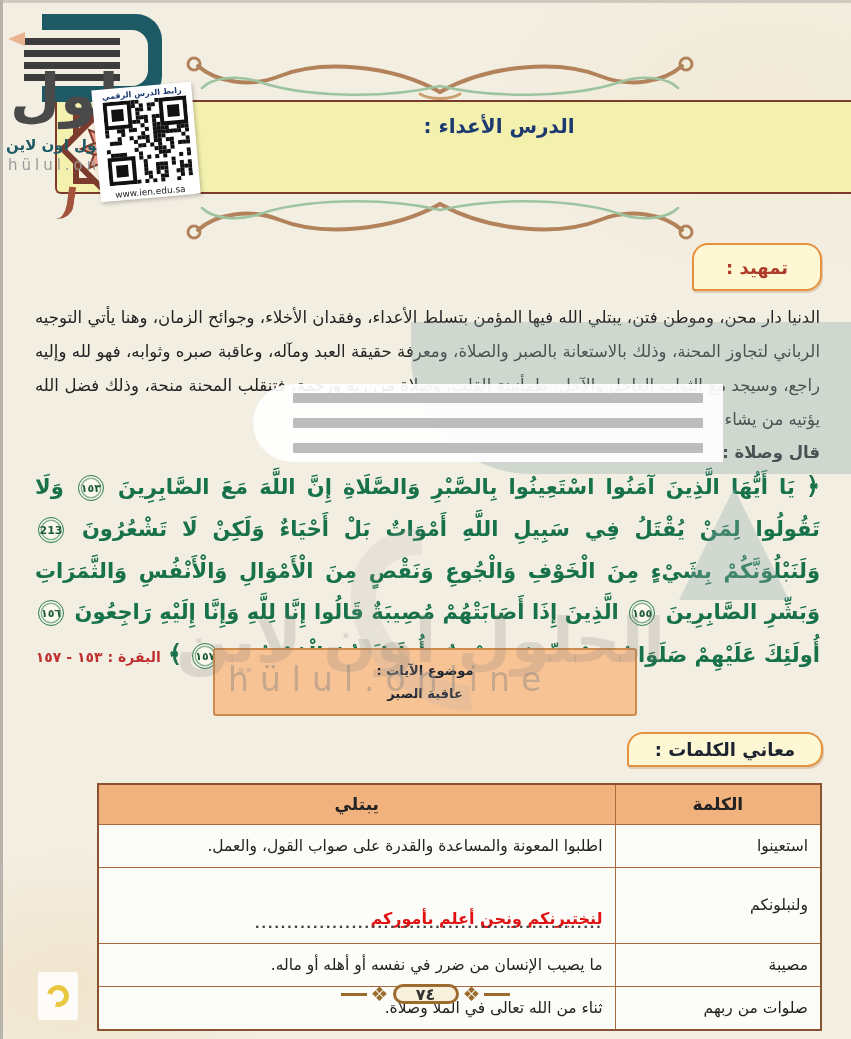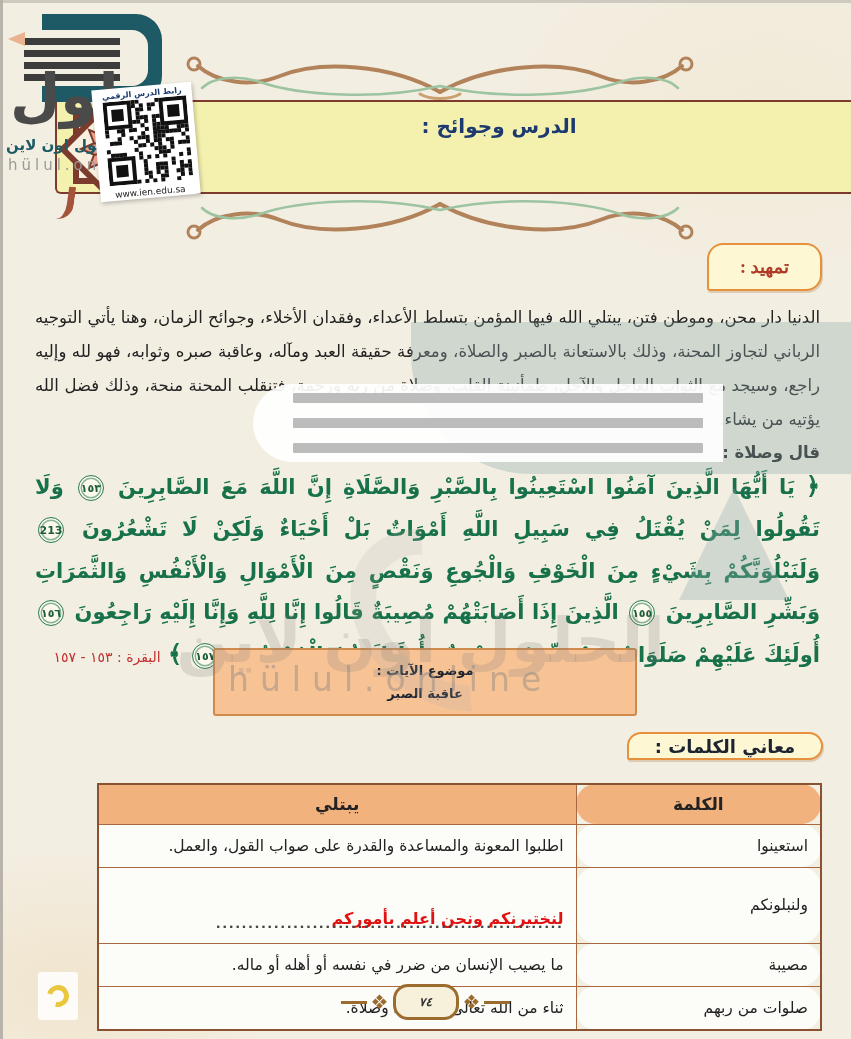--- a/index.html
+++ b/index.html
@@ -47,66 +47,66 @@
   .lesson-label { margin-top:12px; text-align:center; color:#1c3a70; font-size:20px; font-weight:bold;
     padding-left:90px; }
   .lesson-title { margin-top:8px; text-align:center; color:#ce2b26; font-size:24px; font-weight:bold;
     padding-left:90px; text-shadow:0 0 2px #fff, 0 0 1px #fff; }
   .medallion { position:absolute; top:-8px; left:-4px; width:110px; height:110px; }
 
   
   .leaf-box { position:absolute; background:#fdf7d4; border:2px solid #e6913e;
     border-radius:16px 16px 16px 3px; box-shadow:1px 2px 0 rgba(160,100,40,.25);
     display:flex; align-items:center; justify-content:center; z-index:2; }
-  .tamheed-box { top:243px; right:29px; width:115px; height:48px;font-family:Liberation Serif, serif; }
+  .tamheed-box { top:243px; right:29px; width:130px; height:48px; }
   .tamheed-box .lbl { color:#ad3b28; font-weight:bold; font-size:18px; }
-  .maani-box { top:732px; right:28px; width:196px; height:28px; }
+  .maani-box { top:732px; right:28px; width:196px; height:35px; }
   .maani-box .lbl { color:#1d2430; font-weight:bold; font-size:18px; }
 
   
   .intro { position:absolute; top:301px; right:31px; left:35px; z-index:2;
     color:#222; font-size:16.5px; line-height:34px; text-align:justify; }
   .qala { position:absolute; top:443px; right:31px; z-index:2; color:#222; font-size:16.5px; font-weight:bold; }
 
   
   .quran { position:absolute; top:466px; right:31px; left:35px; z-index:2;
     color:#17714a; font-size:21px; font-weight:bold; line-height:41px; text-align:justify; }
   .quran .qbr { color:#17714a; font-size:24px; }
   .ayah { display:inline-flex; align-items:center; justify-content:center;
     width:26px; height:26px; border:1.5px solid #2a7d4f; border-radius:50%;
     box-shadow:inset 0 0 0 1.5px #fdf9ee, inset 0 0 0 3px rgba(42,125,79,.55);
     background:#fdf9ee; color:#1d5c3a; font-size:11px; font-weight:bold;
     vertical-align:middle; margin:8px 3px; }
-  .qref { color:#c03030; font-size:14px; font-weight:normal; }
+  .qref { color:#c03030; font-size:14px; font-weight:bold; }
 
   
   .topic-box { position:absolute; top:648px; right:214px; width:424px; height:68px;
     background:#f7c395; border:2px solid #cf8a4e; border-radius:3px; z-index:2;
     display:flex; flex-direction:column; align-items:center; justify-content:center; }
   .topic-box .t1, .topic-box .t2 { color:#1d2430; font-weight:bold; font-size:13px; line-height:23px; }
 
   
   .vocab-table { position:absolute; top:783px; right:29px; left:97px; z-index:2;
     border-collapse:collapse; width:auto; }
   .vocab-table table { border-collapse:collapse; width:100%; }
   .vocab-table th, .vocab-table td { border:1.5px solid #a8693f; }
   .vocab-table table { border:2px solid #8a5230; }
   .vocab-table th { background:#f2b27e; color:#222; font-size:17px; font-weight:bold; height:40px; text-align:center; }
   .vocab-table td { background:#fcfcf9; color:#222; font-size:15.5px; padding:12px 12px; height:36px; }
-  .col-word { width:245px; text-align:right;border-radius:20px; }
+  .col-word { width:206px; text-align:right; }
   .cell-meaning { text-align:right; }
   .answer-red { display:block; color:#e01212; font-weight:bold; font-size:16px; margin-bottom:-11px;margin-top:29px; }
   .dots-line { display:block; color:#444; font-weight:bold; letter-spacing:1.5px; font-size:13px; line-height:14px; text-align:right; }
 
   
   .page-num-wrap { position:absolute; top:984px; left:0; right:0; display:flex; align-items:center; justify-content:center; z-index:2; }
   .pn-orn { color:#9c6b2e; font-size:20px; line-height:1; margin:0 4px; }
   .pn-line { width:26px; height:0; border-top:3px solid #9c6b2e; }
-  .pn-badge { background:#f7f0da; border:3px solid #9c6b2e; border-radius:15px; width:66px; height:36px;
-    display:flex; align-items:center; justify-content:center; color:#333; font-weight:bold; font-size:12px;font-style:italic; }
+  .pn-badge { background:#f7f0da; border:3px solid #9c6b2e; border-radius:15px; width:66px; height:20px;
+    display:flex; align-items:center; justify-content:center; color:#333; font-weight:bold; font-size:16px; }
   .ien-logo { position:absolute; left:38px; top:972px; width:40px; height:48px; background:rgba(255,255,255,.85);
     border-radius:3px; display:flex; align-items:center; justify-content:center; z-index:2; }
   .ien-ring { width:22px; height:22px; border:5px solid #e9c73f; border-radius:50%; border-left-color:transparent; transform:rotate(-30deg); }
 
   
   .wm { position:absolute; pointer-events:none; z-index:4; }
   .wm-tint { top:322px; right:0; width:440px; height:152px; background:rgba(141,172,173,.35); border-radius:0 0 0 120px; }
   .wm-page { top:384px; right:128px; width:470px; height:78px; background:rgba(255,255,255,.92); border-radius:40px 0 0 40px; padding:9px 20px 9px 40px;
     display:flex; flex-direction:column; justify-content:space-between; }
   .wm-bar { height:10px; background:#bcbcbc; border-radius:1px; }
@@ -139,21 +139,21 @@
       <path d="M320,40 C270,12 200,8 160,24 C130,36 96,30 78,14" stroke="#b2835b" stroke-width="4"></path>
       <path d="M320,40 C370,12 440,8 480,24 C510,36 544,30 562,14" stroke="#b2835b" stroke-width="4"></path>
       <path d="M320,34 C260,48 180,44 140,30 C116,22 92,26 82,36" stroke="#9cc4a0" stroke-width="2.5"></path>
       <path d="M320,34 C380,48 460,44 500,30 C524,22 548,26 558,36" stroke="#9cc4a0" stroke-width="2.5"></path>
       <circle cx="74" cy="12" r="6" stroke="#b2835b" stroke-width="3"></circle>
       <circle cx="566" cy="12" r="6" stroke="#b2835b" stroke-width="3"></circle>
     </g>
   </svg>
 
   <div class="banner">
-    <div class="lesson-label">الدرس وجوائح :</div>
+    <div class="lesson-label">الدرس الأعداء :</div>
     <svg class="medallion" viewBox="0 0 110 110">
       <g>
         <rect x="23" y="23" width="64" height="64" fill="#f8efdf" stroke="#7c3b2c" stroke-width="6"></rect>
         <rect x="23" y="23" width="64" height="64" fill="#f8efdf" stroke="#7c3b2c" stroke-width="6" transform="rotate(45 55 55)"></rect>
         <g fill="#f2a289" stroke="#7c3b2c" stroke-width="2">
           <polygon points="55,28 62,44 55,52 48,44"></polygon>
           <polygon points="55,82 62,66 55,58 48,66"></polygon>
           <polygon points="28,55 44,48 52,55 44,62"></polygon>
           <polygon points="82,55 66,48 58,55 66,62"></polygon>
           <polygon points="36,36 49,41 52,52 41,49"></polygon>

